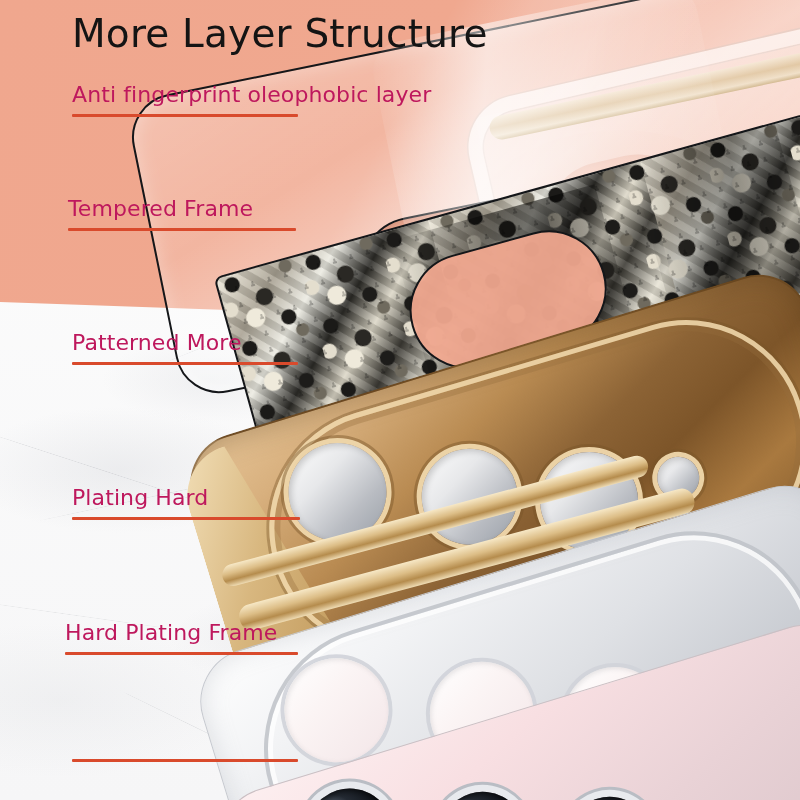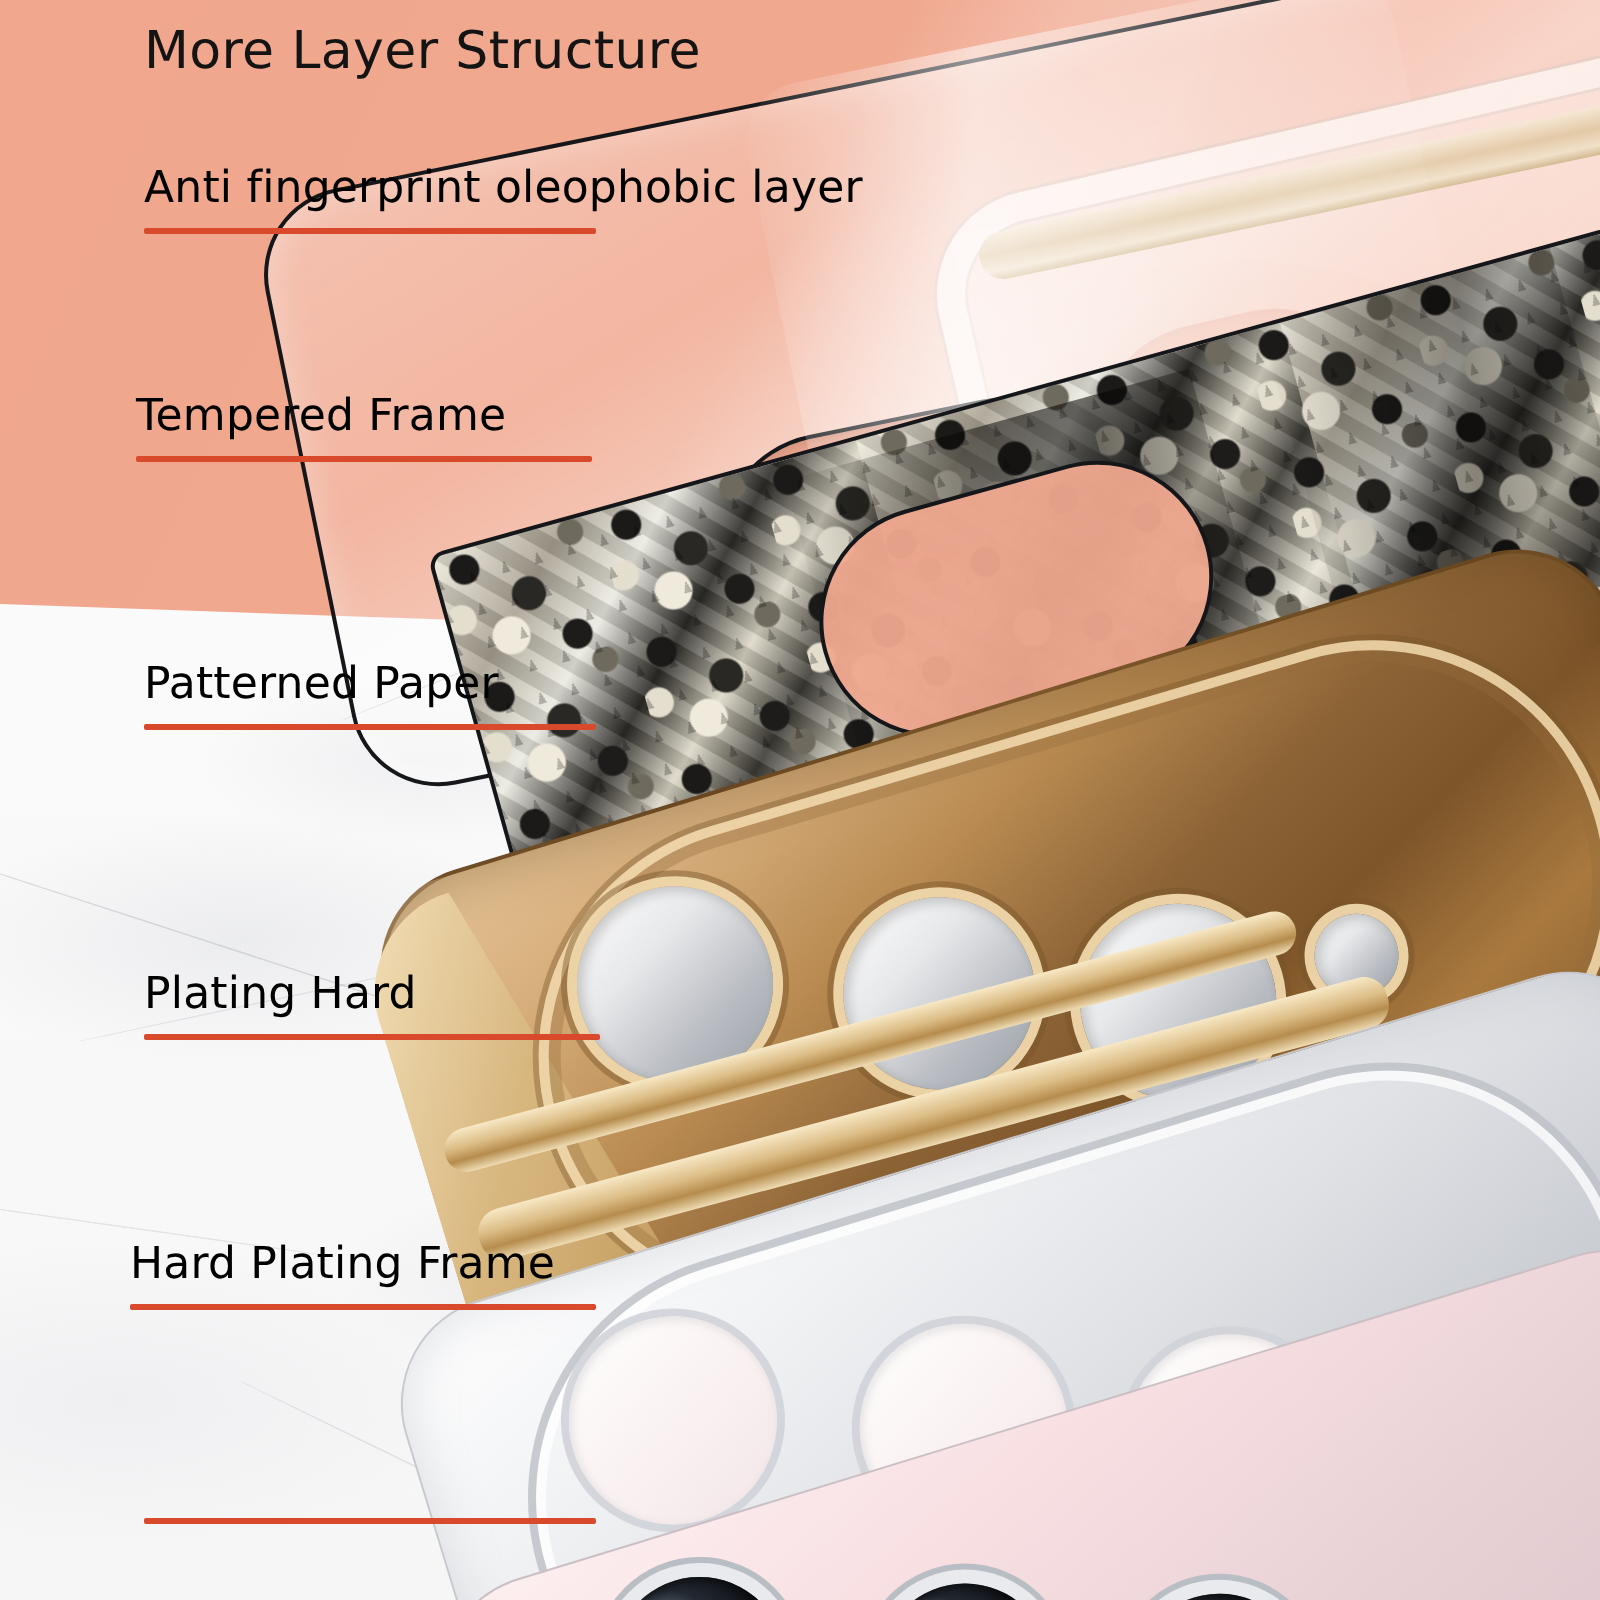--- a/index.html
+++ b/index.html
@@ -310,35 +310,35 @@
   }
   #phone-layer .lens-1 { left: 86px;  top: 24px;  width: 86px; height: 86px; }
   #phone-layer .lens-2 { left: 212px; top: 66px;  width: 86px; height: 86px; }
   #phone-layer .lens-3 { left: 332px; top: 108px; width: 86px; height: 86px; }
 
   
   .page-title {
     position: absolute;
     left: 72px;
     top: 11px;
-    font-size: 26px;
+    font-size: 39px;
     font-weight: 400;
     color: #141414;
     letter-spacing: .2px;
     white-space: nowrap;
   }
   .label {
     position: absolute;
     white-space: nowrap;
   }
   .label .label-text {
     display: block;
     font-size: 22px;
     font-weight: 400;
-    color: #000000;
+    color: #be185d;
     letter-spacing: .1px;
     line-height: 1.15;
   }
   .label .rule {
     display: block;
     height: 3px;
     background: #d94a2c;
     margin-top: 7px;
     border-radius: 1px;
   }
@@ -431,21 +431,21 @@
     <span class="label-text">Anti fingerprint oleophobic layer</span>
     <span class="rule"></span>
   </div>
 
   <div class="label" id="label-tempered">
     <span class="label-text">Tempered Frame</span>
     <span class="rule"></span>
   </div>
 
   <div class="label" id="label-paper">
-    <span class="label-text">Patterned Paper</span>
+    <span class="label-text">Patterned More</span>
     <span class="rule"></span>
   </div>
 
   <div class="label" id="label-plating">
     <span class="label-text">Plating Hard</span>
     <span class="rule"></span>
   </div>
 
   <div class="label" id="label-hard">
     <span class="label-text">Hard Plating Frame</span>

